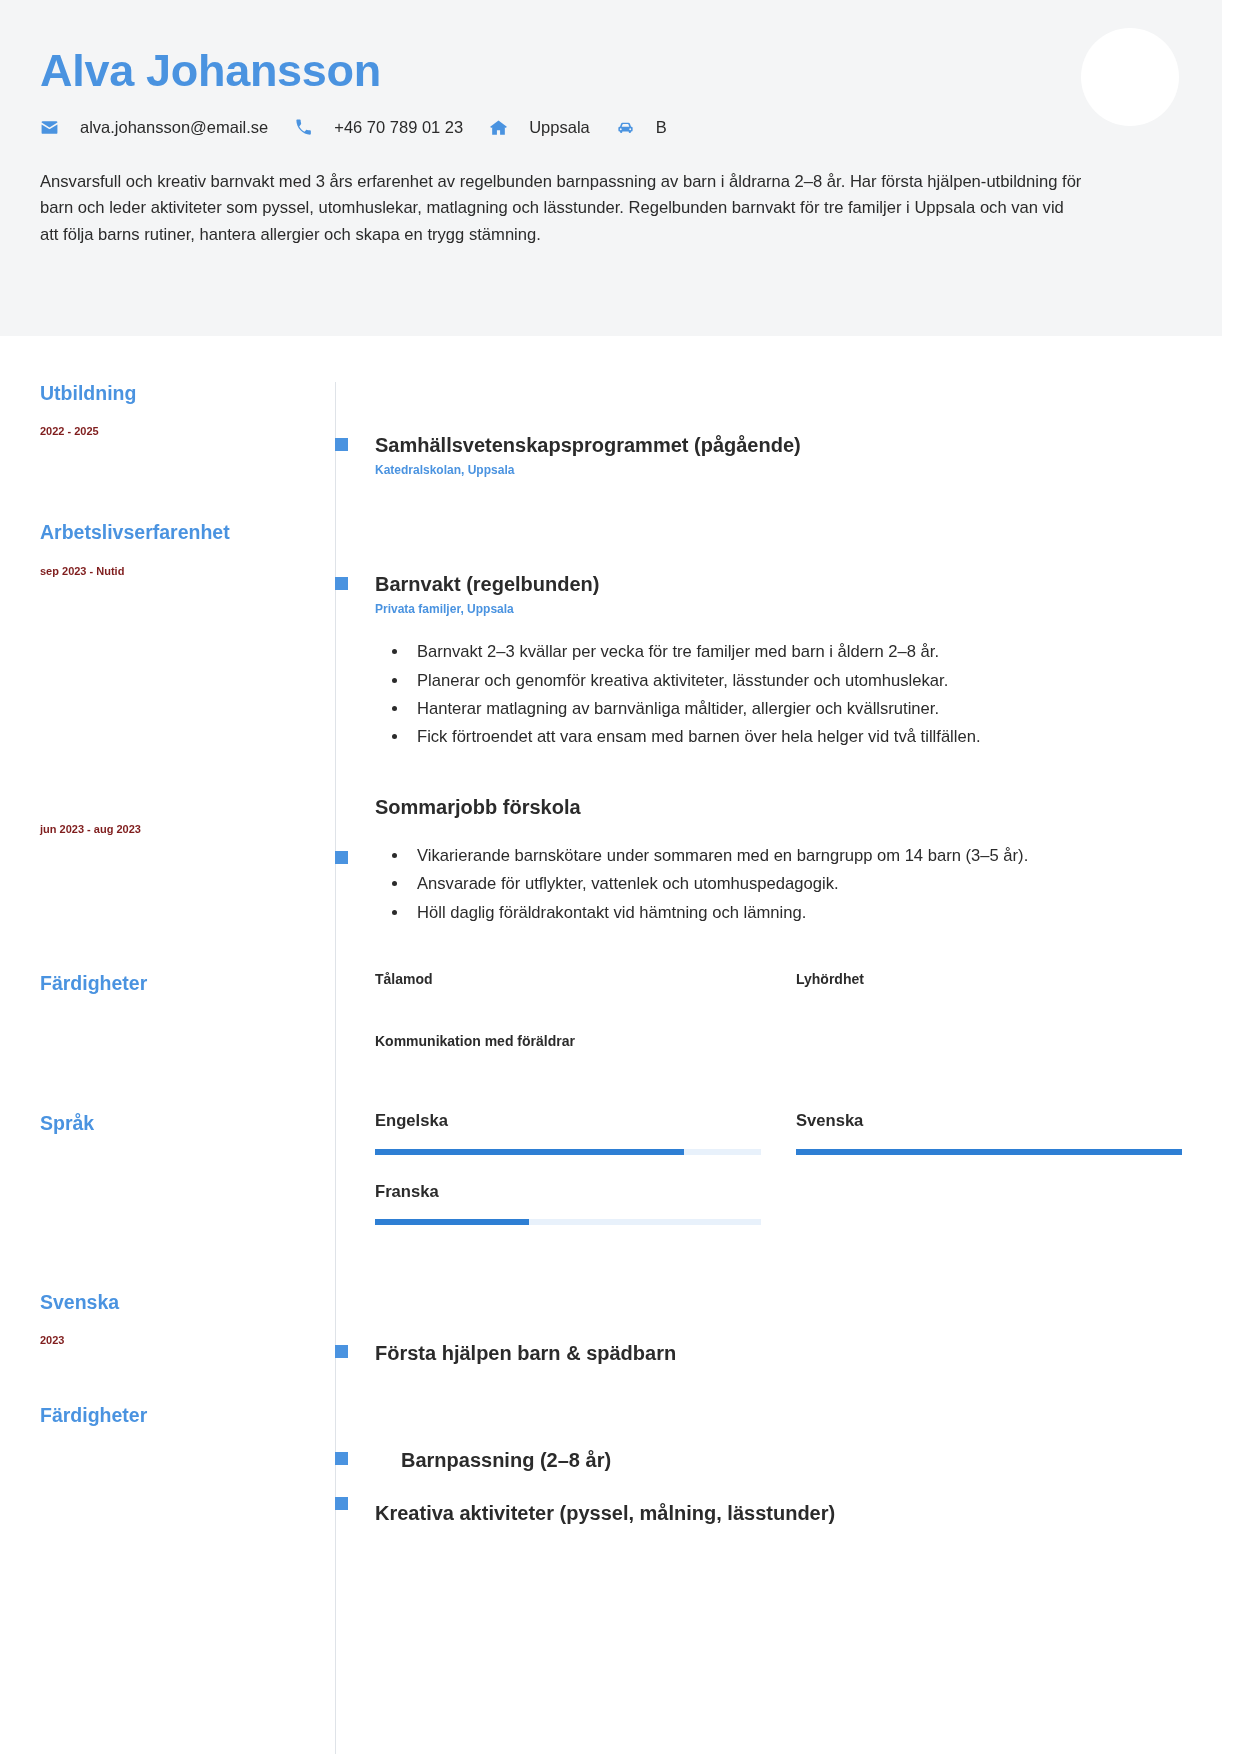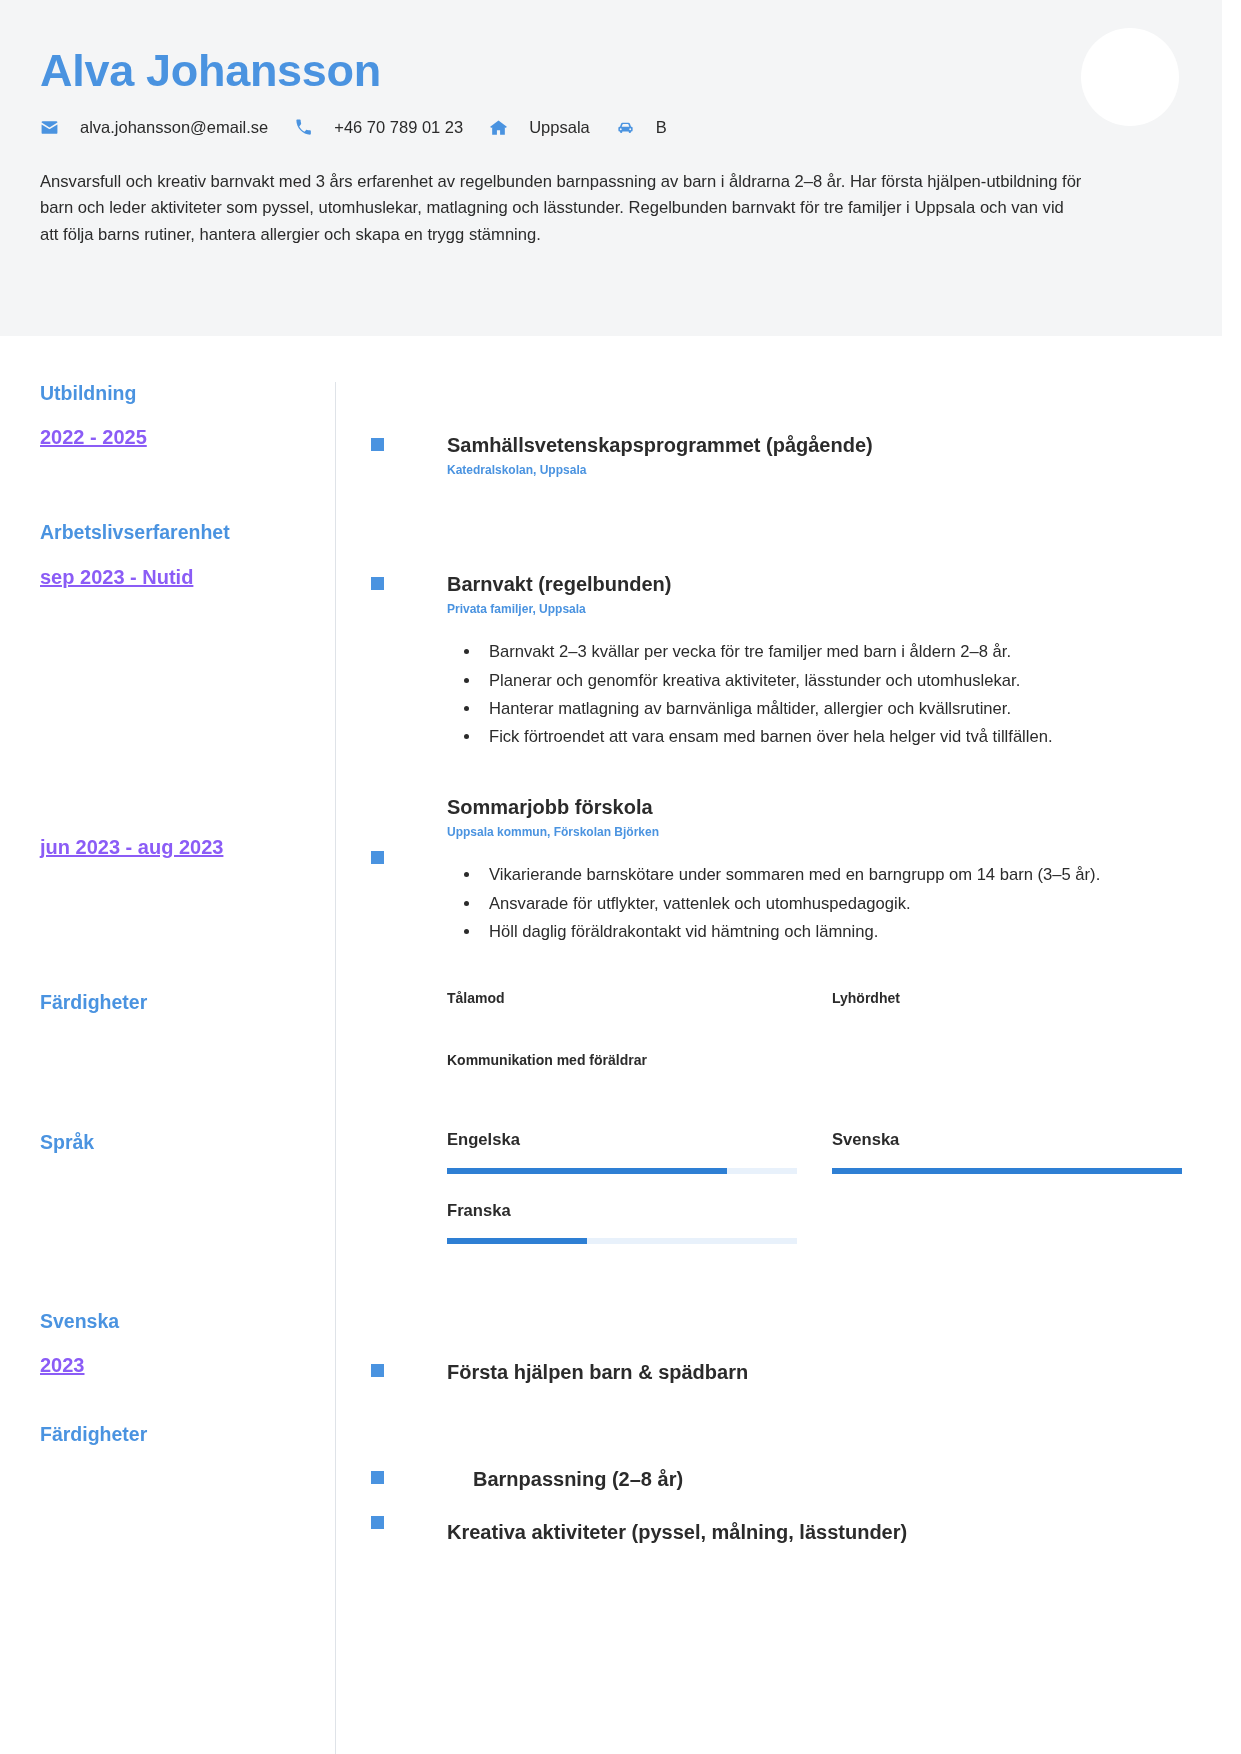--- a/index.html
+++ b/index.html
@@ -86,38 +86,36 @@
     top: 0;
     bottom: -400px;
     width: 1px;
     background: #dfe3e8;
   }
 
   .row {
     display: grid;
     grid-template-columns: 295px 40px 1fr;
     position: relative;
-    gap: 36px;
   }
   .left-col { padding-right: 14px; }
   .mark-col { position: relative; }
   .right-col { position: relative; }
 
   .section-title {
     font-size: 19.5px;
     font-weight: 700;
     color: #4a93e0;
     line-height: 1.2;
   }
   .date {
-    font-size: 20px;
-    font-weight: 700;
-    color: #8b5cf6;
+    font-size: 11px;
+    font-weight: 700;
+    color: #7f1d1d;
     line-height: 1.3;
-    text-decoration: underline;
   }
   .marker {
     position: absolute;
     left: 0;
     width: 13px;
     height: 13px;
     background: #4a93e0;
   }
   .entry-title {
     font-size: 20px;
@@ -268,21 +266,20 @@
           <ul class="bullets">
             <li>Barnvakt 2–3 kvällar per vecka för tre familjer med barn i åldern 2–8 år.</li>
             <li>Planerar och genomför kreativa aktiviteter, lässtunder och utomhuslekar.</li>
             <li>Hanterar matlagning av barnvänliga måltider, allergier och kvällsrutiner.</li>
             <li>Fick förtroendet att vara ensam med barnen över hela helger vid två tillfällen.</li>
           </ul>
         </div>
 
         <div style="margin-top:44px;">
           <div class="entry-title">Sommarjobb förskola</div>
-          <div class="entry-sub">Uppsala kommun, Förskolan Björken</div>
           <ul class="bullets">
             <li>Vikarierande barnskötare under sommaren med en barngrupp om 14 barn (3–5 år).</li>
             <li>Ansvarade för utflykter, vattenlek och utomhuspedagogik.</li>
             <li>Höll daglig föräldrakontakt vid hämtning och lämning.</li>
           </ul>
         </div>
 
       </div>
     </div>
 

